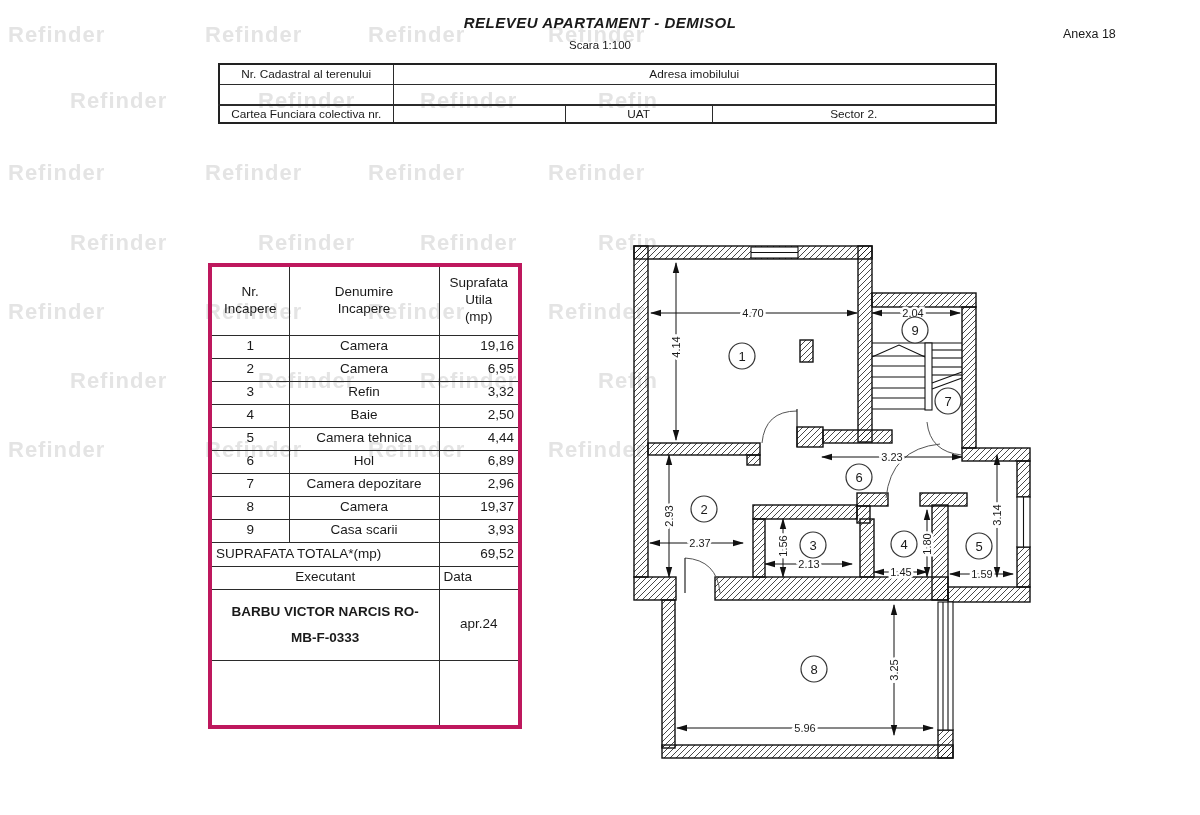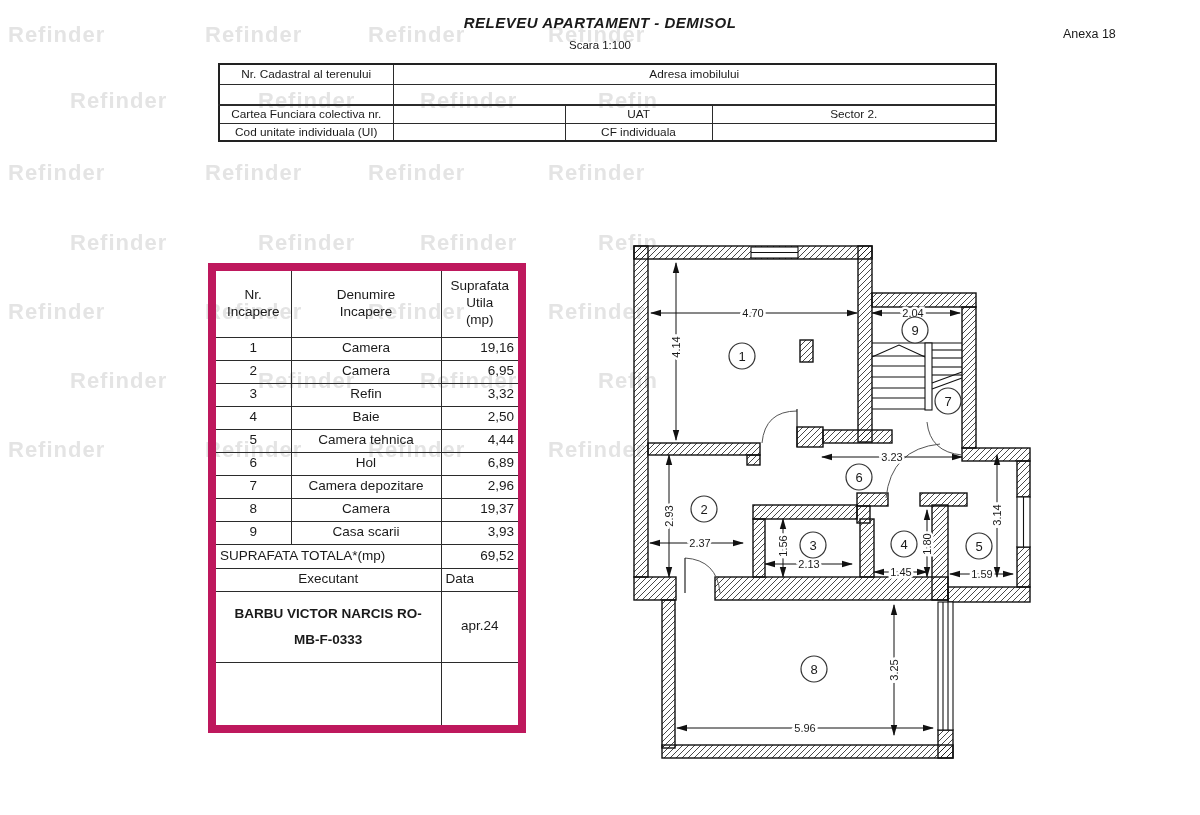--- a/index.html
+++ b/index.html
@@ -34,21 +34,21 @@
   }
   #info-table td{
     border:1px solid #2b2b2b;text-align:center;vertical-align:middle;
     padding:0 3px;overflow:hidden;white-space:nowrap;
   }
   #info-table{border:2px solid #222;}
   #info-table tr.thick td{border-top-width:2px;}
   
   #room-table{
     position:absolute;left:208px;top:263px;width:310px;z-index:2;
-    font-size:13.5px;table-layout:fixed;border:8px solid #be185d;
+    font-size:13.5px;table-layout:fixed;border:4px solid #be185d;
   }
   #room-table td,#room-table th{
     border:1px solid #2b2b2b;vertical-align:middle;padding:0 2px;
     font-weight:normal;line-height:1.25;
   }
   #room-table th{text-align:center;font-size:13.5px;}
   .c-nr{text-align:center;}
   .c-name{text-align:center;}
   .c-val{text-align:right;padding-right:4px !important;}
   .c-left{text-align:left;padding-left:4px !important;}
@@ -120,26 +120,20 @@
   </tr>
   <tr style="height:21px">
     <td></td>
     <td colspan="3"></td>
   </tr>
   <tr class="thick" style="height:18px">
     <td>Cartea Funciara colectiva nr.</td>
     <td></td>
     <td>UAT</td>
     <td>Sector 2.</td>
-  </tr>
-  <tr style="height:18px">
-    <td>Cod unitate individuala (UI)</td>
-    <td></td>
-    <td>CF individuala</td>
-    <td></td>
   </tr>
 </tbody>
   </table>
 
 <table id="room-table">
   <colgroup>
       <col style="width:79px">
       <col style="width:150px">
       <col style="width:81px">
     </colgroup>

